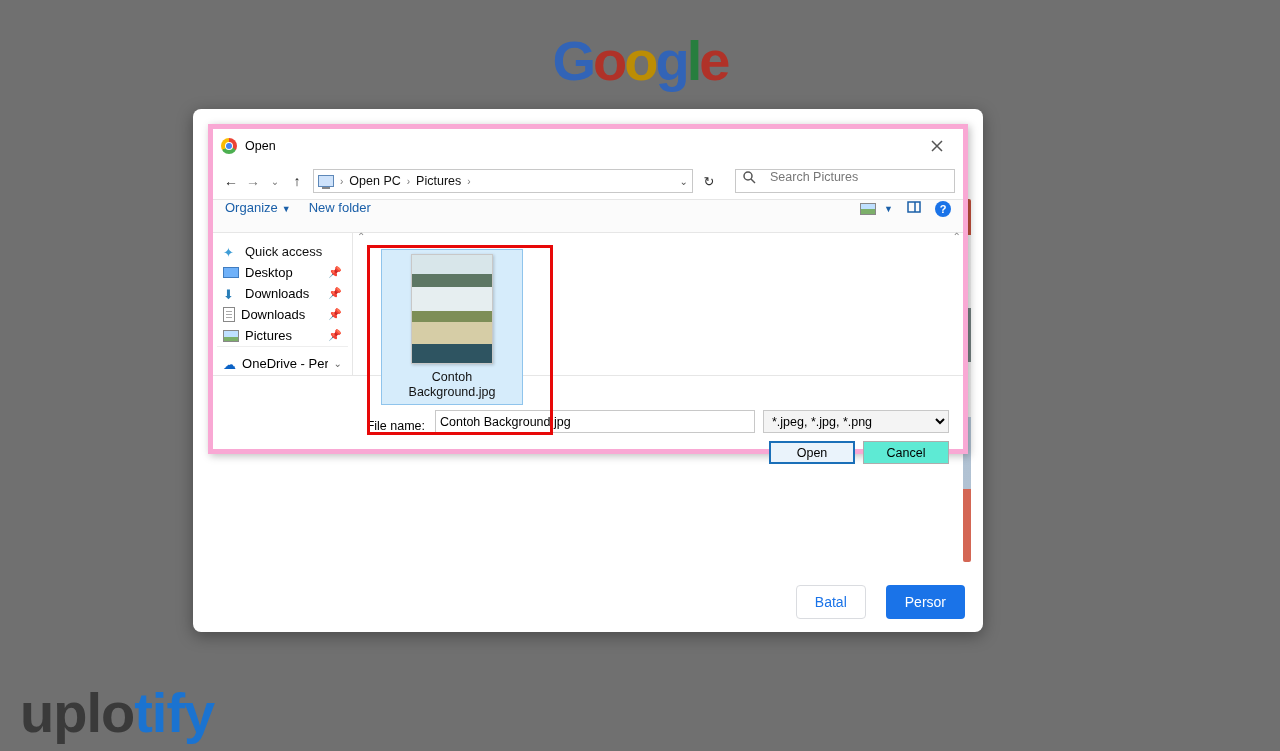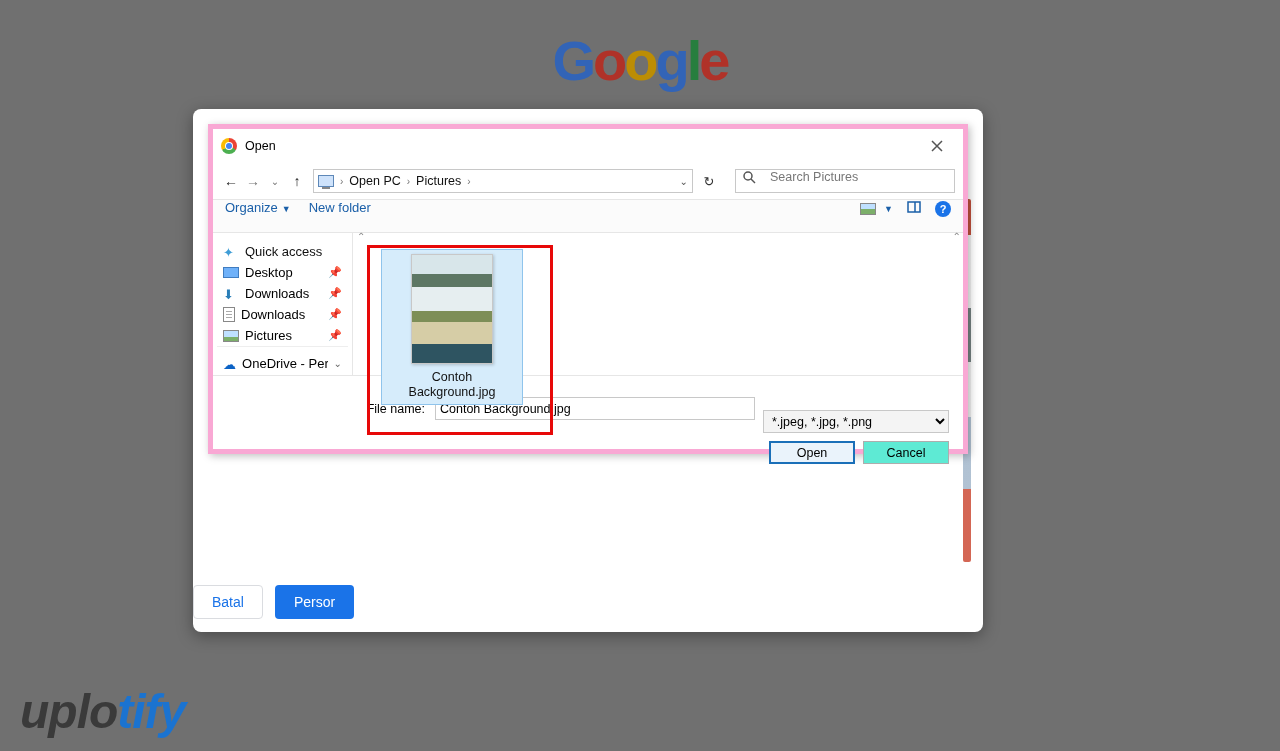--- a/index.html
+++ b/index.html
@@ -24,48 +24,48 @@
     letter-spacing: -3px;
     user-select: none;
     filter: brightness(0.75);
   }
   .google-logo span { display:inline-block; }
 
   
   .watermark {
     position: absolute;
     left: 20px;
-    bottom: 12px;
-    font-size: 48px;
+    bottom: 6px;
+    font-size: 56px;
     font-weight: 600;
     letter-spacing: -1px;
     color: #3a3a3a;
-    font-style: italic;
   }
   .watermark .suf { color: #1b73d0; }
 
   
   .card {
     position: absolute;
     left: 193px;
     top: 109px;
     width: 790px;
     height: 523px;
     background: #fff;
     border-radius: 8px;
     box-shadow: 0 4px 16px rgba(0,0,0,.35);
   }
 
   .card-footer {
     position: absolute;
     bottom: 0; left:0; right:0;
     height: 60px;
     display:flex;
-    align-items:center;
-    gap: 12px;
+    justify-content:flex-end;
+    align-items:center;
+    gap: 20px;
     padding-right: 18px;
   }
   .btn {
     height: 34px;
     padding: 0 18px;
     border-radius: 4px;
     font-size: 14px;
     font-weight: 500;
     display:inline-flex;
     align-items:center;
@@ -230,21 +230,21 @@
     border:1px solid #c8c8c8;
     box-shadow:1px 1px 3px rgba(0,0,0,.2);
   }
   .file-thumb .name{font-size:12.5px;text-align:center;margin-top:6px;color:#111;line-height:1.2;}
 
   .footer{
     height:74px;border-top:1px solid #e6e6e6;
     padding:8px 12px;
     display:flex;flex-direction:column;gap:8px;
   }
-  .fn-row{display:flex;align-items:center;gap:8px;}
+  .fn-row{display:flex;align-items:flex-end;gap:8px;}
   .fn-label{font-size:12.5px;width:200px;text-align:right;margin-right:2px;}
   .fn-input{height:23px;border:1px solid #c8c8c8;padding:0 4px;font-size:12.5px;width:320px;}
   .fn-select{height:23px;width:186px;border:1px solid #c8c8c8;font-size:12.5px;padding:0 4px;background:#f4f4f4;margin-top:26px;}
   .btn-row{display:flex;justify-content:flex-end;gap:8px;padding-right:2px;}
   .winbtn{width:86px;height:23px;font-size:12.5px;border:1px solid #adadad;background:#5eead4;cursor:pointer;}
   .winbtn.primary{border:2px solid #1a6fb8;background:#eaf3fb;}
 
   svg.ic{width:14px;height:14px;stroke:#555;fill:none;stroke-width:1.5;}
 </style>
 </head>

